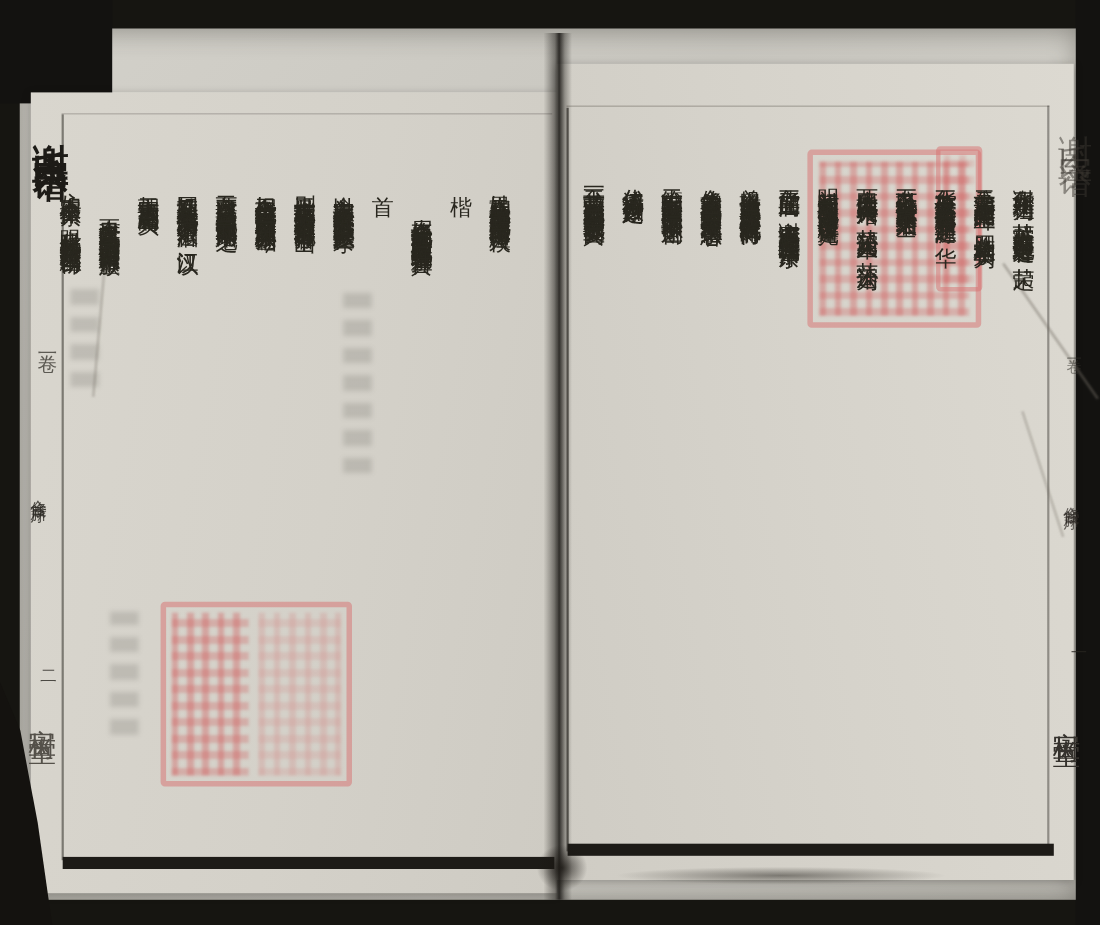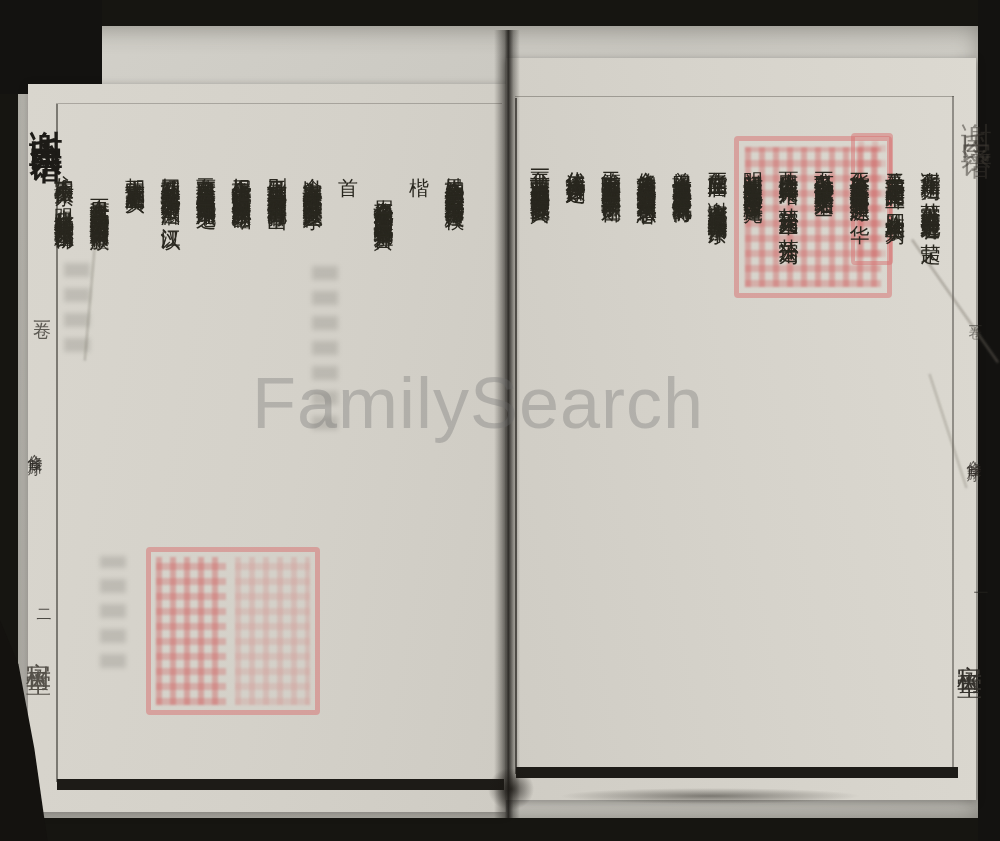--- a/index.html
+++ b/index.html
@@ -175,15 +175,14 @@
       <div>余以为家之有乘大抵本于敬宗收族敬宗以申其孝收族以广其仁孝</div>
       <div>则贵于继志述事仁则爱人而人爱极有利于合群革命先行者孙中山</div>
       <div>根据吾华传统特点曾指出民族团结与振兴应以团结家族为基础今</div>
       <div>吾两庄谱牒合修只是一个发轫他日将拓大范围联系鄂冶两地之一</div>
       <div>切同姓乃至邻县或全省凡属谢氏冶于一炉千条万派合滔〻江汉以</div>
       <div>朝宗于集大成之望庶足名副其实</div>
       <div>　更有进者时代在飞跃向前天演竞争不进则退吾谢氏本素称望族</div>
       <div>如宗人不自振作紧〻跟上时代只躺着数典炫耀宗祖光荣以自粉饰</div>
     </div>
 
-  <div class="abs watermark">FamilySearch</div>
 
 </div>
 
 </body></html>

